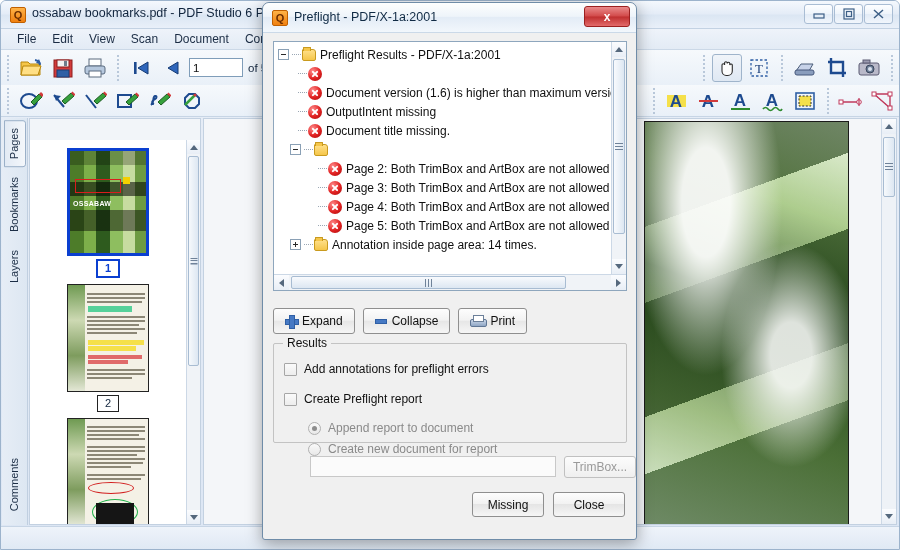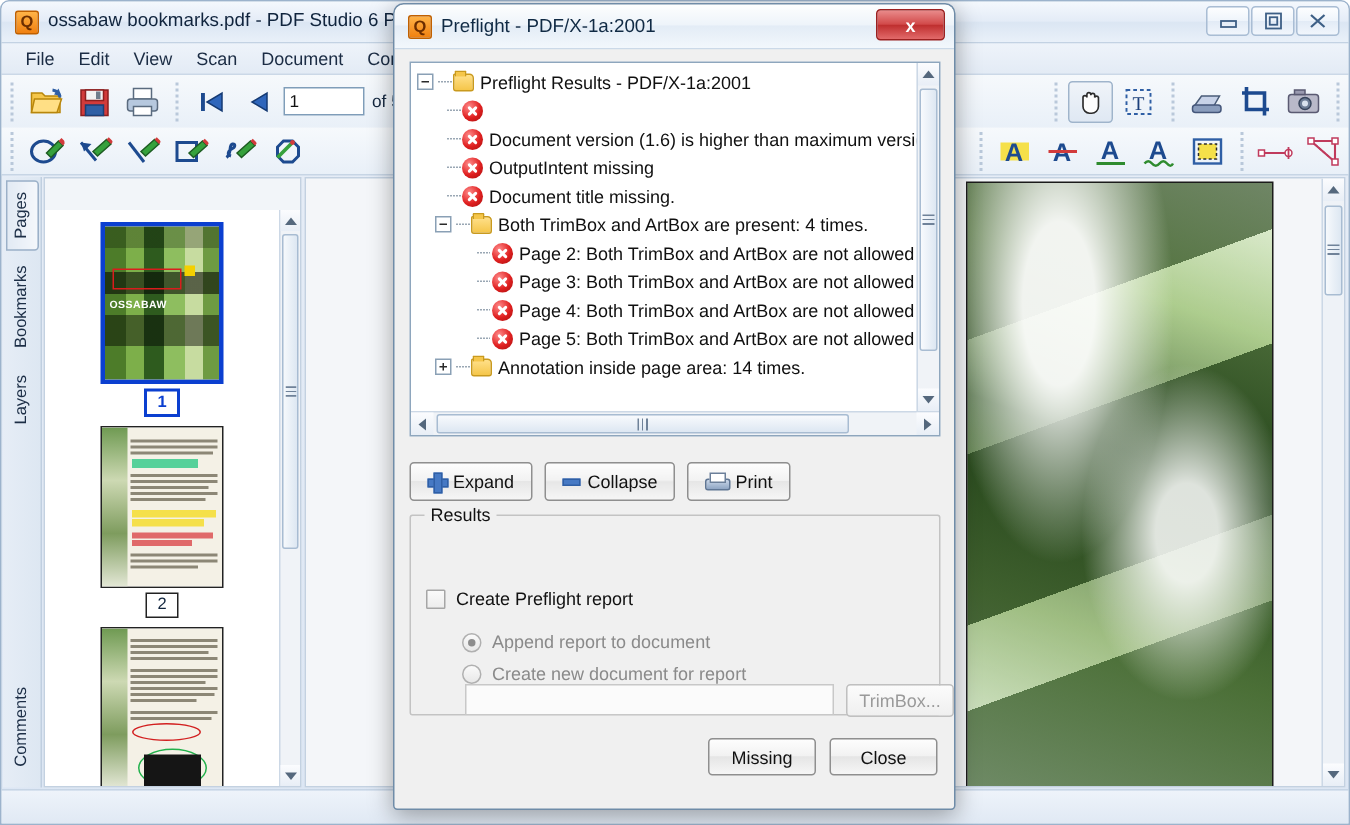--- a/index.html
+++ b/index.html
@@ -415,21 +415,21 @@
     background: linear-gradient(180deg,#c9d6e8,#8fa6c4); border:1px solid #5f7694; border-radius:2px;
   }
   .ic-print::after {
     content:""; position:absolute; left:3px; top:0; width:9px; height:5px;
     background:#fff; border:1px solid #6b7f99;
   }
 
   
   #results-group {
     position: absolute; left: 10px; top: 340px;
-    width: 354px; height: 134px;
+    width: 354px; height: 100px;
     border: 1px solid #c3c3c3; border-radius: 2px;
   }
   #results-legend {
     position: absolute; left: 9px; top: -8px;
     background: #f0f0f0; padding: 0 4px;
     font-size: 12px; color: #111;
   }
   .chkrow { position: absolute; display: flex; align-items: center; gap: 7px; font-size: 12px; color: #111; }
   .chkbox {
     width: 13px; height: 13px; flex: 0 0 13px;
@@ -833,21 +833,20 @@
         <span class="dots"></span>
         <span class="err-ic"></span>
         <span class="tlabel">Document title missing.</span>
       </div>
 
 
       <div class="tnode" style="padding-left:14px">
         <span class="expander"></span>
         <span class="dots"></span>
         <span class="folder-ic"></span>
-        <span class="tlabel">Both TrimBox and ArtBox are present: 4 times.</span>
       </div>
 
       <div class="tnode" style="padding-left:42px">
         <span class="dots"></span>
         <span class="err-ic"></span>
         <span class="tlabel">Page 2: Both TrimBox and ArtBox are not allowed to </span>
       </div>
 
       <div class="tnode" style="padding-left:42px">
         <span class="dots"></span>
@@ -917,20 +916,24 @@
     </div>
     <div class="dbtn">
       <span class="ic-print"></span>
       <span>Print</span>
     </div>
   </div>
 
   <div id="results-group">
     <div id="results-legend">Results</div>
 
+    <div class="chkrow" style="left:10px; top:18px">
+      <span class="chkbox"></span>
+      <span>Add annotations for preflight errors</span>
+    </div>
 
     <div class="chkrow" style="left:10px; top:48px">
       <span class="chkbox"></span>
       <span>Create Preflight report</span>
     </div>
 
     <div class="radrow" style="left:34px; top:77px">
       <span class="radio checked"></span>
       <span>Append report to document</span>
     </div>

